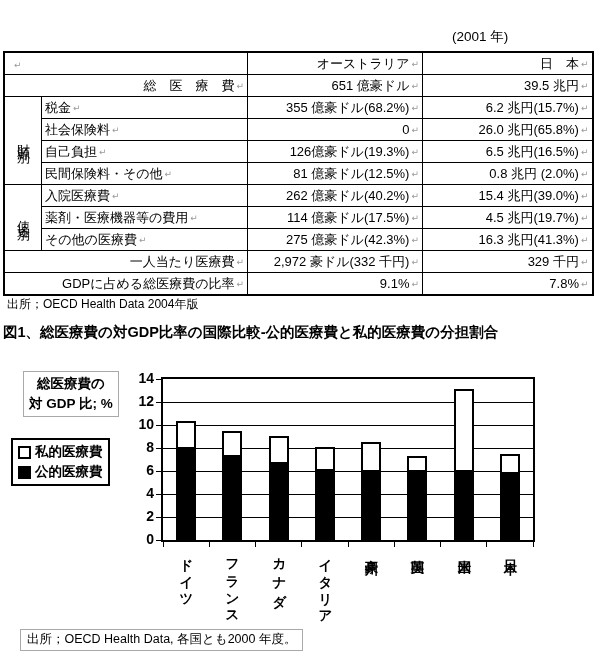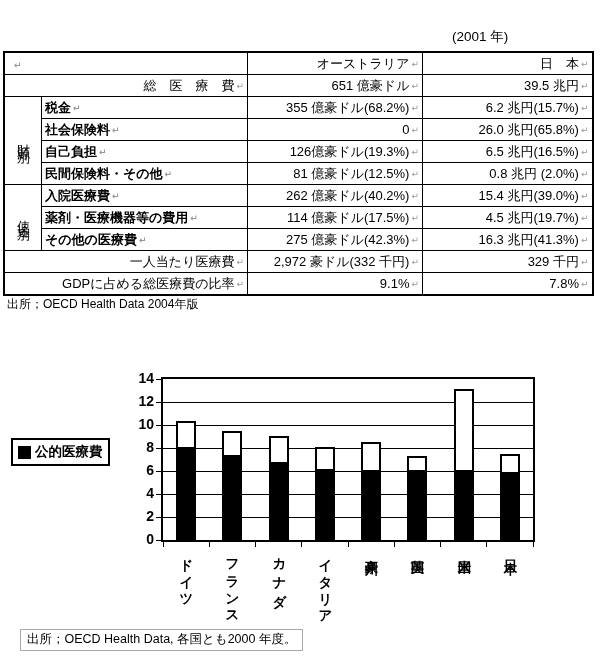--- a/index.html
+++ b/index.html
@@ -13,21 +13,21 @@
   .year-note { left:452px; top:28px; font-size:13.5px; }
   .figure-title { left:3px; top:323px; font-size:14.5px; font-weight:bold; white-space:nowrap; }
   .table-source { left:7px; top:296px; font-size:12px; }
 
   
   table.cmp { position:absolute; left:3px; top:51px; border-collapse:collapse; table-layout:fixed;
               font-size:13px; border:2px solid #000; }
   table.cmp td { border:1px solid #000; height:21px; padding:0 3px; white-space:nowrap; overflow:hidden; }
   td.c { text-align:right; }
   td.r { text-align:right; }
-  td.l { text-align:left; padding-left:6px;font-weight:bold; }
+  td.l { text-align:left; padding-left:6px; }
   td.vgroup { text-align:center; vertical-align:middle; padding:0; }
   td.vgroup span { writing-mode:vertical-rl; text-orientation:upright; letter-spacing:4px; line-height:30px; }
   .pc::after { content:"\21B5"; color:#999; font-size:9px; margin-left:2px; vertical-align:1px; }
   td.pc-start::before { content:"\21B5"; color:#999; font-size:9px; margin-left:6px; }
 
   
   .axis-label-box { left:23px; top:371px; border:1px solid #a9a9a9; background:#fff;
                     padding:2px 5px; font-size:13.5px; font-weight:bold; line-height:20px; text-align:center; }
   .legend-box { left:11px; top:438px; border:2px solid #000; background:#fff;
                 padding:2px 5px; font-size:13.5px; font-weight:bold; line-height:20px; }
@@ -114,23 +114,32 @@
       <tr>
         <td colspan="2" class="c"><span class="pc">GDPに占める総医療費の比率</span></td>
         <td class="c"><span class="pc">9.1%</span></td>
         <td class="c"><span class="pc">7.8%</span></td>
       </tr>
     </tbody>
   </table>
 
   <div class="abs table-source">出所；OECD Health Data 2004年版</div>
 
-
+  <div class="abs figure-title">図1、総医療費の対GDP比率の国際比較-公的医療費と私的医療費の分担割合</div>
+
+  <div class="abs axis-label-box">
+    <div>総医療費の</div>
+    <div>対 GDP 比; %</div>
+  </div>
 
   <div class="abs legend-box">
+    <div class="legend-item">
+      <span class="mk mk-white"></span>
+      <span>私的医療費</span>
+    </div>
     <div class="legend-item">
       <span class="mk mk-black"></span>
       <span>公的医療費</span>
     </div>
   </div>
 
   <div id="chart-layer">
       <div style="position: absolute; left: 161px; top: 377px; width: 370px; height: 161px; border: 2px solid rgb(0, 0, 0); background: rgb(255, 255, 255);"></div>
       <div style="position: absolute; left: 156px; top: 539.5px; width: 7px; height: 1px; background: rgb(0, 0, 0);"></div>
       <div class="ylab" style="position: absolute; left: 124px; top: 531px;">0</div>

